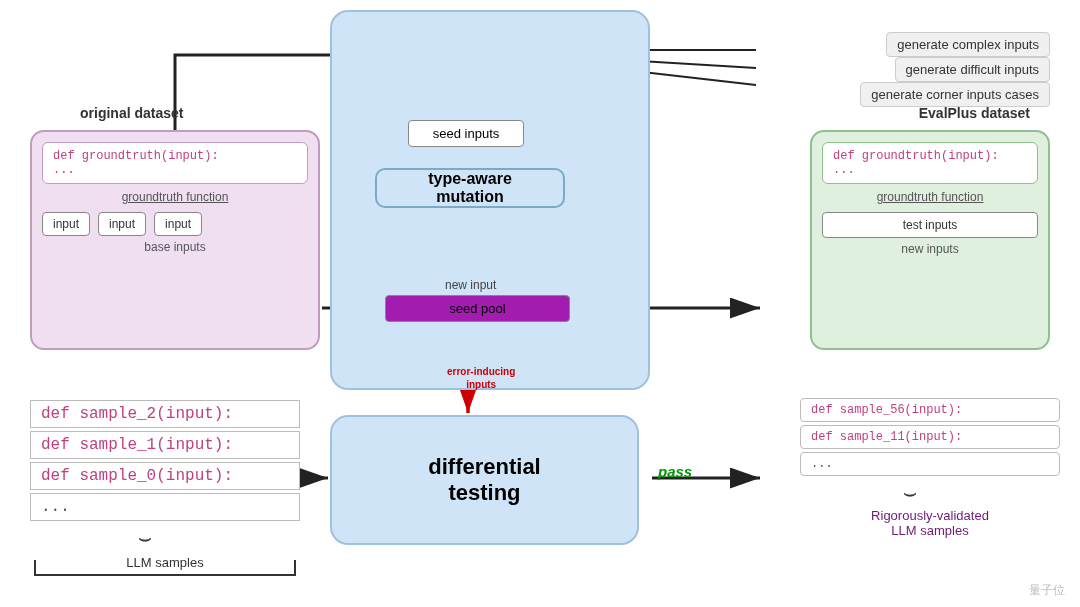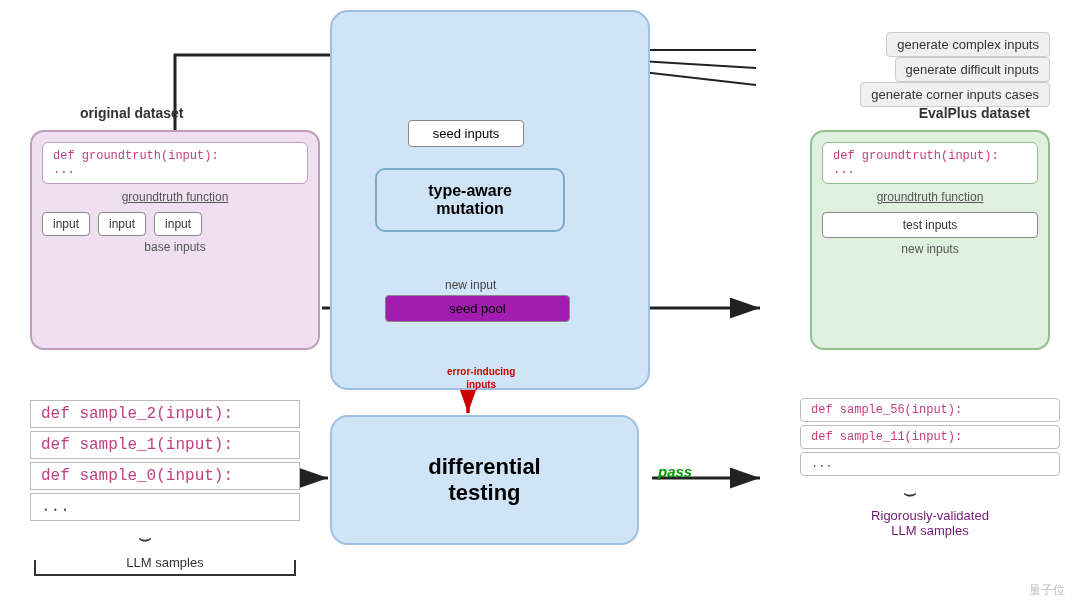--- a/index.html
+++ b/index.html
@@ -79,21 +79,20 @@
 
     
     .mutation-box {
       position: absolute;
       top: 168px;
       left: 375px;
       width: 190px;
       background: #d0e4f7;
       border: 2px solid #7aaac8;
       border-radius: 10px;
-      padding: 12px;
       text-align: center;
       font-size: 16px;
       font-weight: bold;
     }
 
     
     .new-input-label {
       position: absolute;
       top: 278px;
       left: 445px;

